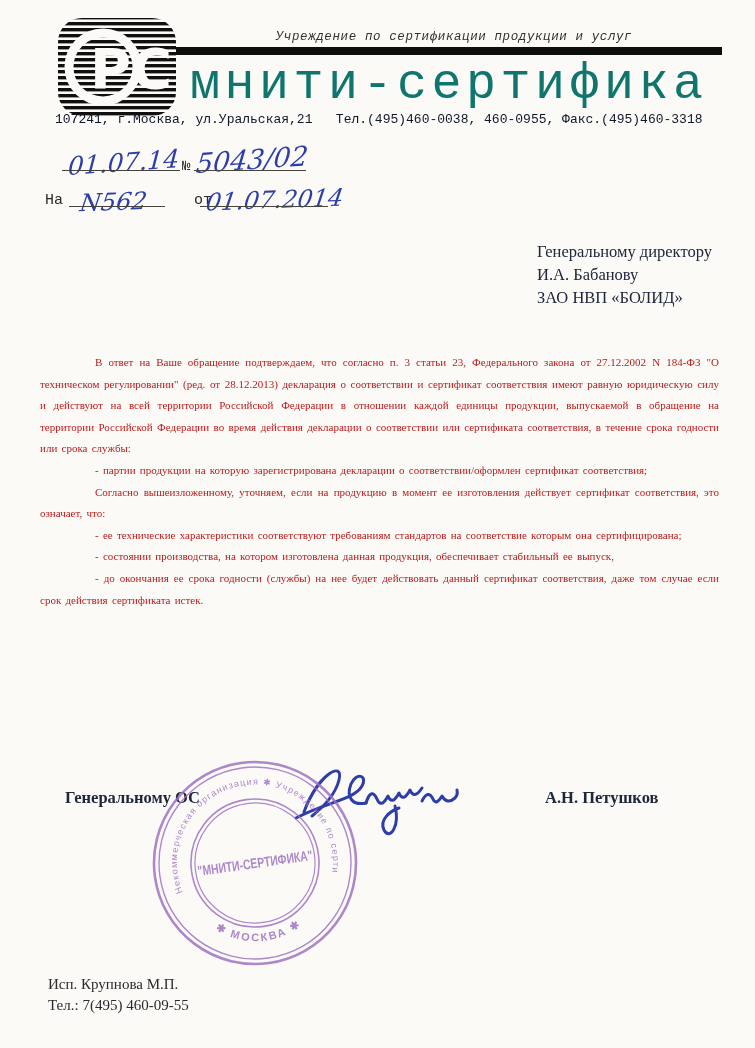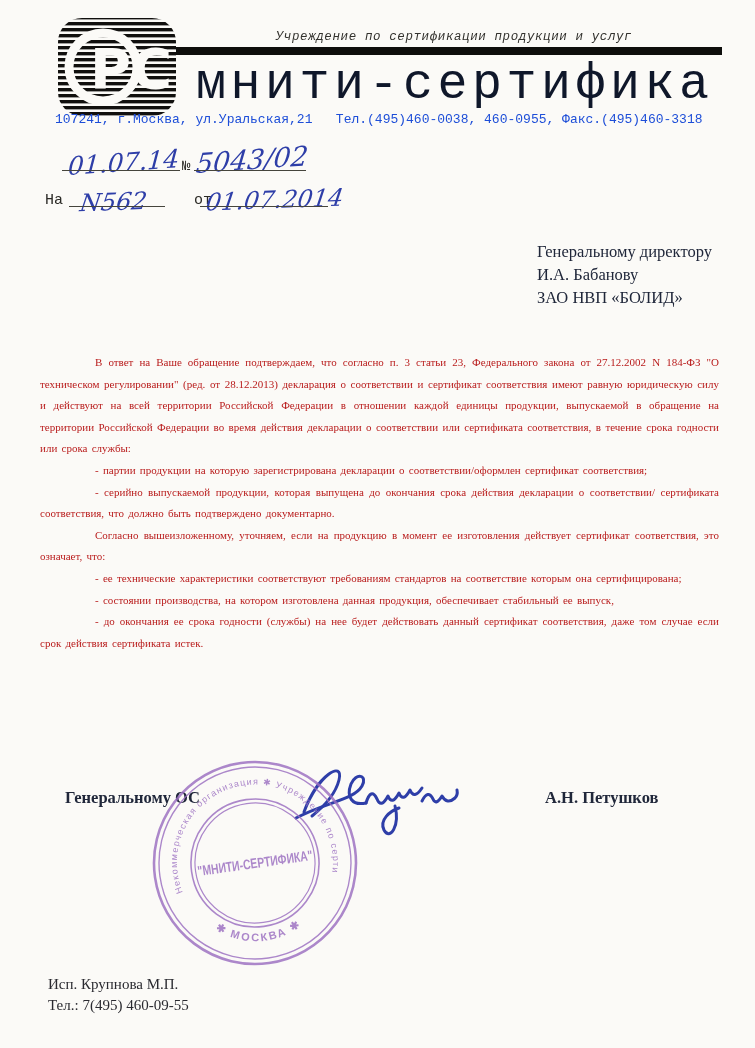--- a/index.html
+++ b/index.html
@@ -16,28 +16,28 @@
   
   .logo{position:absolute;left:56px;top:16px;width:122px;height:102px;}
   .tagline{
     position:absolute;left:254px;top:30px;width:400px;
     font-family:"Liberation Mono", monospace;
     font-style:italic;font-size:12.5px;letter-spacing:.6px;
     color:#33322e;text-align:center;white-space:nowrap;
   }
   .header-bar{position:absolute;left:176px;top:47px;width:546px;height:8px;background:#0e0e0c;}
   .org-name{
-    position:absolute;left:196px;top:56px;width:540px;
+    position:absolute;left:190px;top:56px;width:540px;
     font-family:"Liberation Mono", monospace;
-    font-size:50px;letter-spacing:4.5px;color:#0f172a;white-space:nowrap;
+    font-size:50px;letter-spacing:4.5px;color:#0f766e;white-space:nowrap;
   }
   .address{
     position:absolute;left:55px;top:112px;
     font-family:"Liberation Mono", monospace;
-    font-size:13px;color:#1d4ed8;white-space:pre;
+    font-size:13px;color:#0f172a;white-space:pre;
   }
   
   .ref{position:absolute;left:0;top:0;}
   .hand{
     font-family:"DejaVu Serif", serif;font-style:italic;
     color:#2e3ea8;position:absolute;white-space:nowrap;
   }
   .hw-date1{left:68px;top:148px;font-size:25px;transform:rotate(-4deg) skewX(-8deg);}
   .hw-num1{left:196px;top:144px;font-size:27px;transform:rotate(-4deg) skewX(-10deg);}
   .hw-num2{left:80px;top:188px;font-size:24px;transform:rotate(-2deg) skewX(-10deg);}
@@ -116,21 +116,20 @@
 
   <div class="recipient">
     <div>Генеральному директору</div>
     <div>И.А. Бабанову</div>
     <div>ЗАО НВП «БОЛИД»</div>
   </div>
 
   <div class="body-text">
     <p>В ответ на Ваше обращение подтверждаем, что согласно п. 3 статьи 23, Федерального закона от 27.12.2002 N 184-ФЗ "О техническом регулировании" (ред. от 28.12.2013) декларация о соответствии и сертификат соответствия имеют равную юридическую силу и действуют на всей территории Российской Федерации в отношении каждой единицы продукции, выпускаемой в обращение на территории Российской Федерации во время действия декларации о соответствии или сертификата соответствия, в течение срока годности или срока службы:</p>
     <p>- партии продукции на которую зарегистрирована декларации о соответствии/оформлен сертификат соответствия;</p>
-    <p>- серийно выпускаемой продукции, которая выпущена до окончания срока действия декларации о соответствии/ сертификата соответствия, что должно быть подтверждено документарно.</p>
     <p>Согласно вышеизложенному, уточняем, если на продукцию в момент ее изготовления действует сертификат соответствия, это означает, что:</p>
     <p>- ее технические характеристики соответствуют требованиям стандартов на соответствие которым она сертифицирована;</p>
     <p>- состоянии производства, на котором изготовлена данная продукция, обеспечивает стабильный ее выпуск,</p>
     <p>- до окончания ее срока годности (службы) на нее будет действовать данный сертификат соответствия, даже том случае если срок действия сертификата истек.</p>
   </div>
 
   <div class="sig-label">Генеральному ОС</div>
   <div class="sig-name">А.Н. Петушков</div>
 
   <svg class="signature-svg" viewBox="0 0 175 90">

